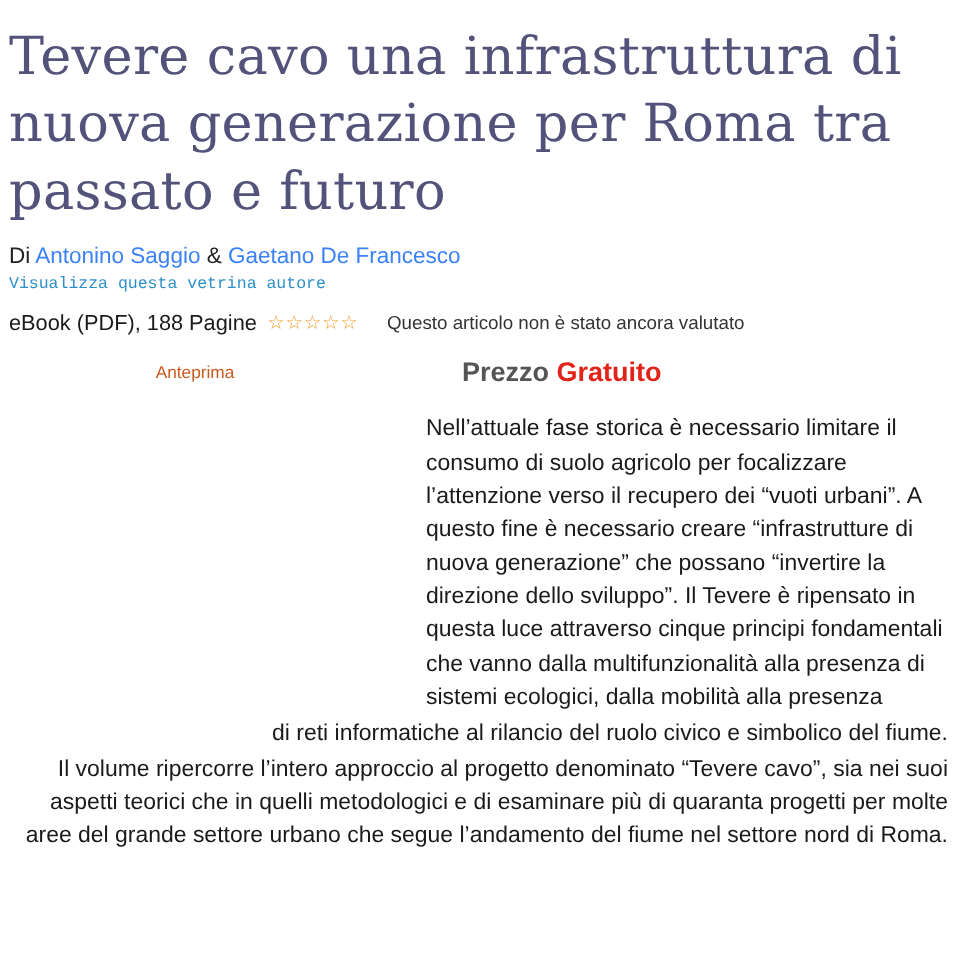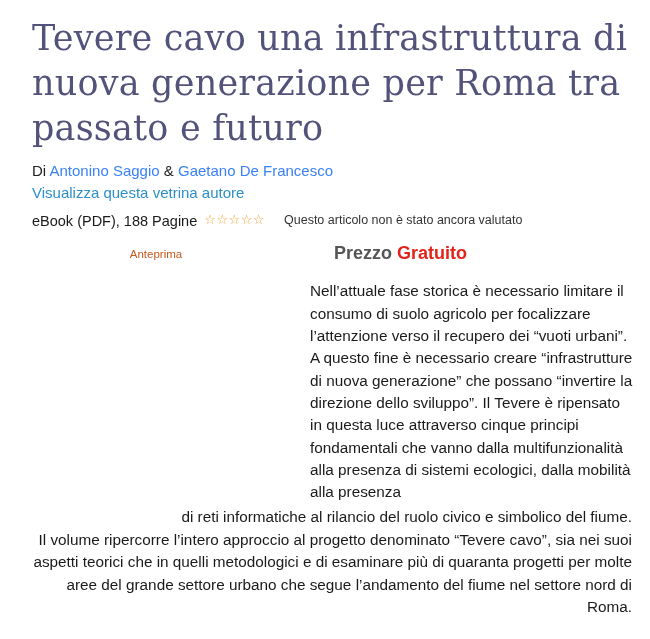--- a/index.html
+++ b/index.html
@@ -12,21 +12,21 @@
     height: 639px;
     font-family: "Liberation Sans", sans-serif;
     color: #1a1a1a;
     overflow: hidden;
   }
   .page {
     width: 650px;
     height: 525px;
     position: relative;
     box-sizing: border-box;
-    padding: 10px 14px 0 28px;
+    padding: 10px 14px 0 2px;
   }
   
   .book-title {
     font-family: "DejaVu Serif", serif;
     font-size: 35px;
     line-height: 1.28;
     font-weight: 400;
     color: #52527a;
     letter-spacing: 0.2px;
     margin: 6px 0 0 4px;
@@ -43,21 +43,22 @@
   }
   .byline a {
     color: #3b82f6;
     text-decoration: none;
   }
   .byline .amp {
     color: #222;
   }
   .vetrina {
     margin: 5px 0 0 4px;
-    font-size: 15px;
+    font-size: 11px;
+    font-family: Liberation Mono, monospace;
   }
   .vetrina a {
     color: #2d8fc9;
     text-decoration: none;
   }
   
   .formatline {
     margin: 12px 0 0 4px;
     display: flex;
     gap: 7px;

